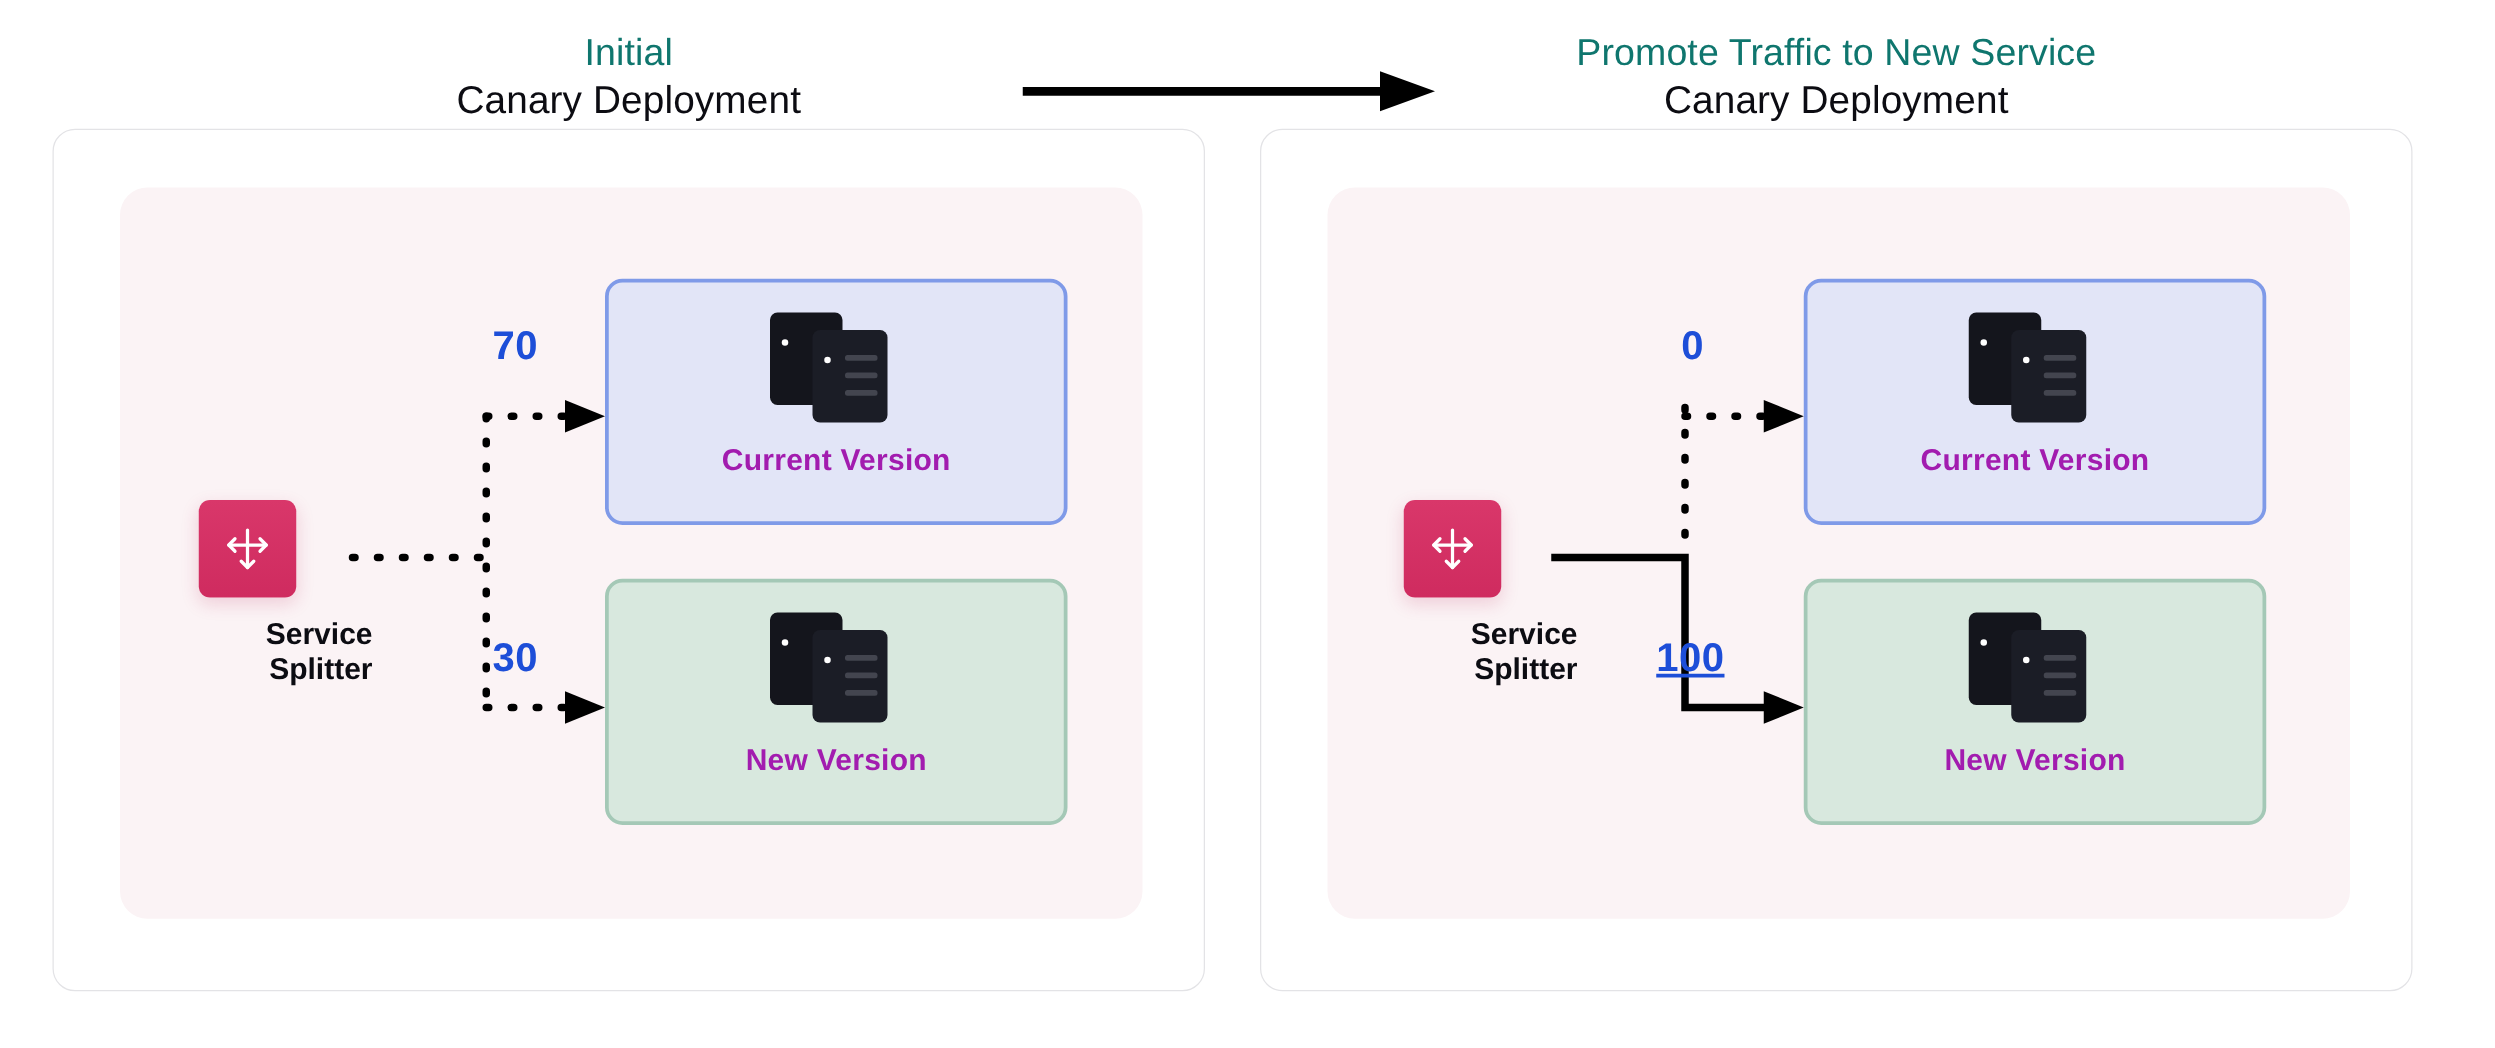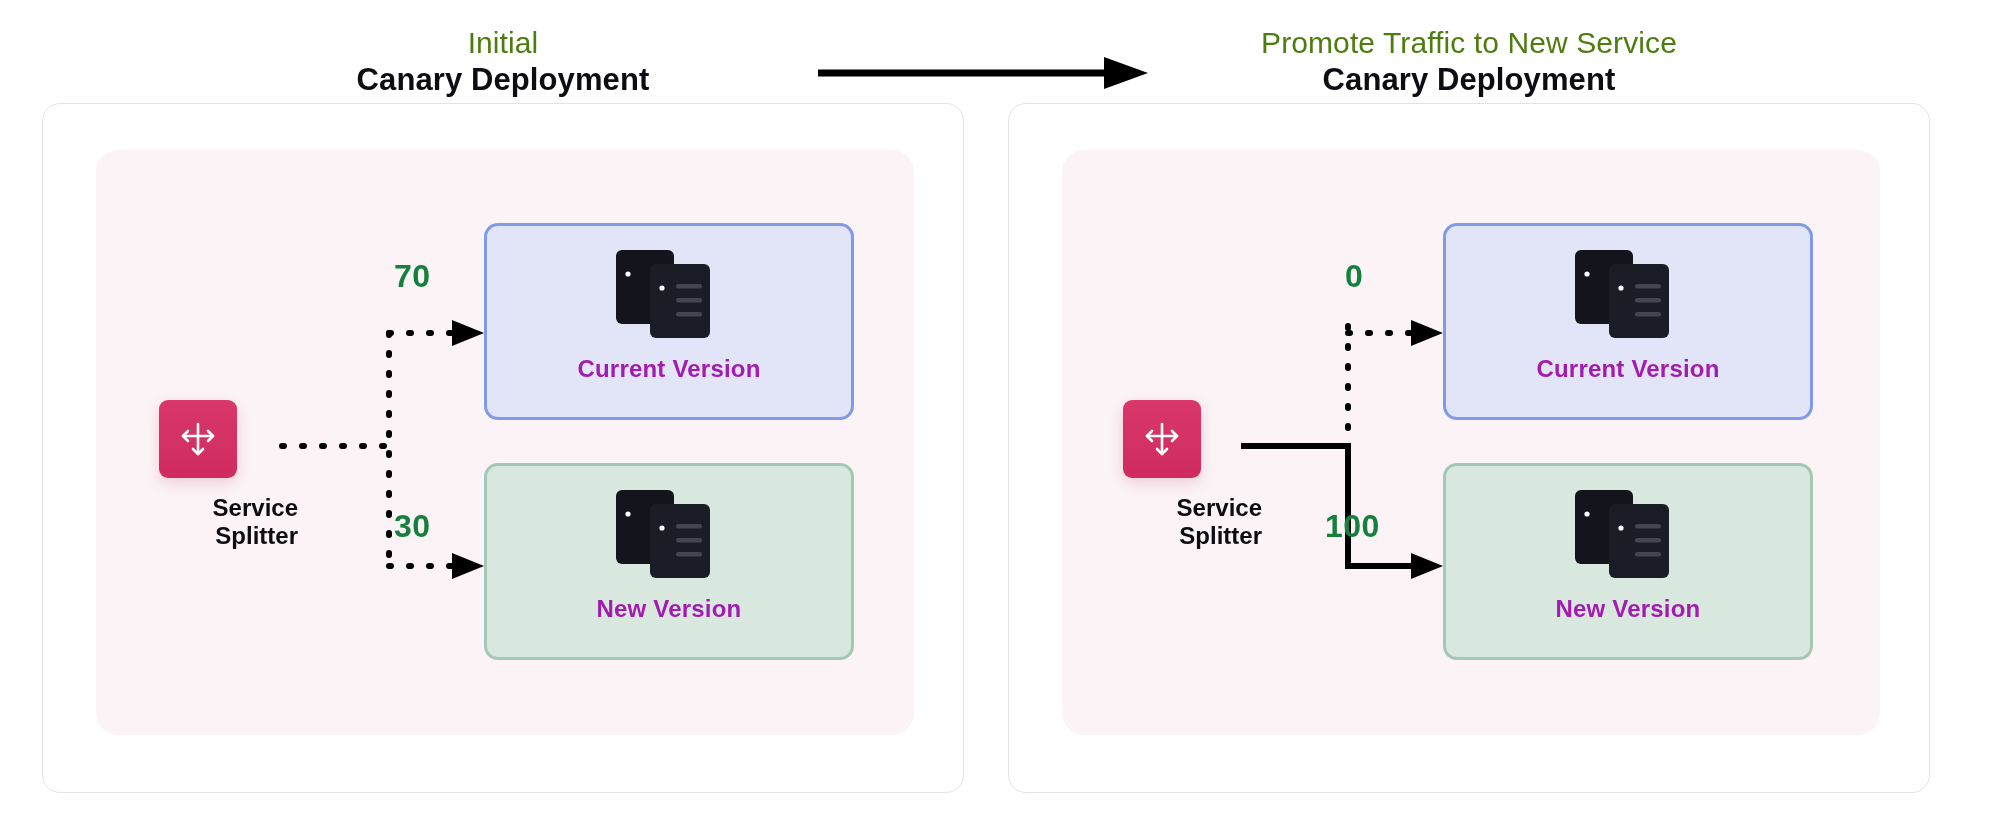--- a/index.html
+++ b/index.html
@@ -32,27 +32,27 @@
     top: 22px;
     width: 100%;
     text-align: center;
     line-height: 1.24;
     pointer-events: none;
   }
   .panel-title .sub {
     display: block;
     font-size: 30px;
     font-weight: 400;
-    color: #4d7c0f;
+    color: #0f766e;
     letter-spacing: 0.1px;
   }
   .panel-title .main {
     display: block;
     font-size: 31px;
-    font-weight: 700;
+    font-weight: 400;
     color: #0c0c12;
     letter-spacing: 0.1px;
   }
   #title-left  { left: 42px;  width: 922px; top: 24px; }
   #title-right { left: 1008px; width: 922px; top: 24px; }
 
   
   .stage {
     position: absolute;
     background: #fbf3f5;
@@ -135,28 +135,28 @@
     height: 838px;
     pointer-events: none;
     overflow: visible;
   }
 
   
   .weight {
     position: absolute;
     font-size: 32px;
     font-weight: 700;
-    color: #15803d;
+    color: #1d4ed8;
     letter-spacing: 0.4px;
     white-space: nowrap;
   }
   #w-l-top    { left: 394px;  top: 258px; }
   #w-l-bottom { left: 394px;  top: 508px; text-align: right; }
   #w-r-top    { left: 1345px; top: 258px; }
-  #w-r-bottom { left: 1325px; top: 508px; }
+  #w-r-bottom { left: 1325px; top: 508px; text-decoration: underline; }
 
   
   #transition-arrow {
     position: absolute;
     left: 818px;
     top: 52px;
     width: 330px;
     height: 42px;
   }
 </style>

